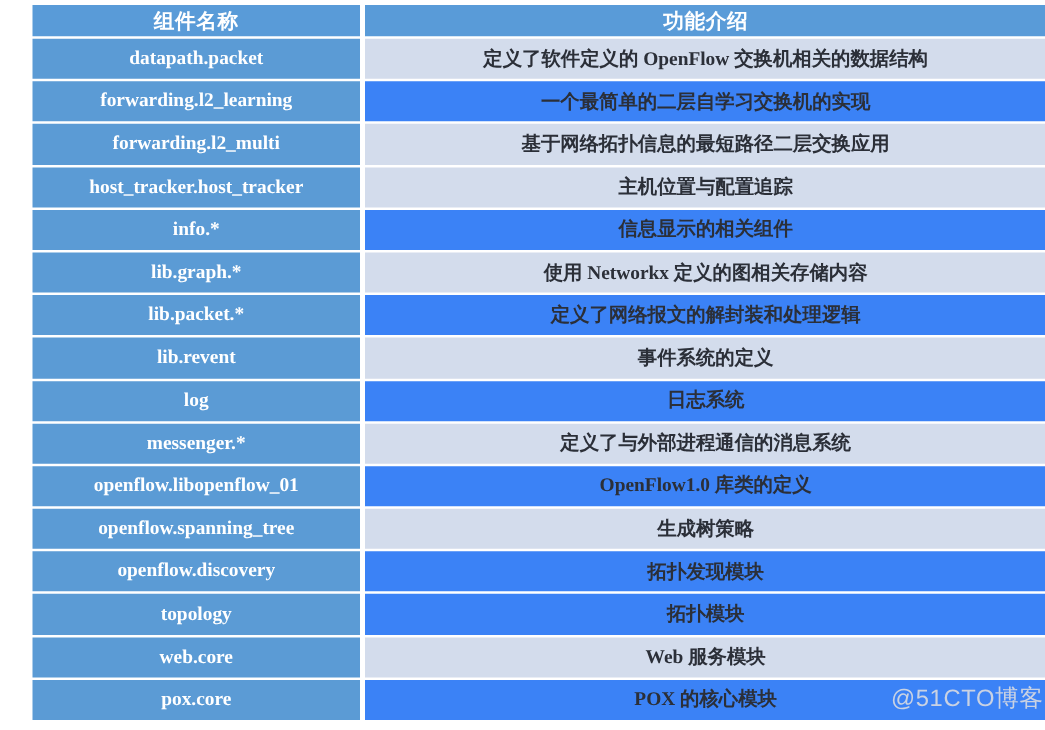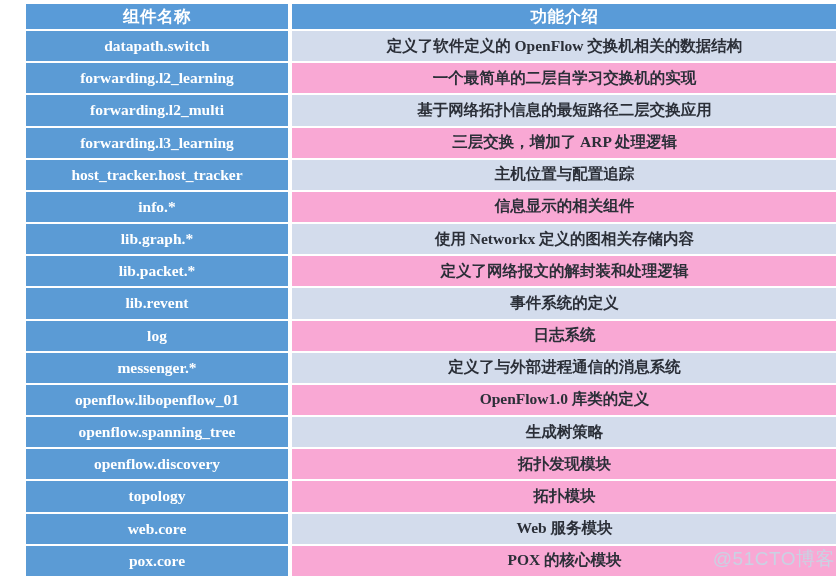--- a/index.html
+++ b/index.html
@@ -61,21 +61,21 @@
     white-space: nowrap;
   }
 
   td.cell-desc {
     color: #2b2f38;
     font-size: 15.5px;
     font-weight: bold;
   }
 
   tbody tr.row-even td.cell-desc { background: #d3dcec; }
-  tbody tr.row-odd  td.cell-desc { background: #f9a8d4; }
+  tbody tr.row-odd  td.cell-desc { background: #3b82f6; }
 
   #watermark {
     position: absolute;
     right: 14px;
     bottom: 12px;
     font-family: "Liberation Sans", "DejaVu Sans", sans-serif;
     font-size: 19px;
     color: #c9d2e3;
     letter-spacing: 0.5px;
     pointer-events: none;
@@ -92,34 +92,30 @@
       <col class="col-desc">
     </colgroup>
     <thead>
       <tr>
         <th>组件名称</th>
         <th>功能介绍</th>
       </tr>
     </thead>
     <tbody id="table-body">
         <tr class="row-even">
-          <td class="cell-name">datapath.switch</td>
+          <td class="cell-name">datapath.packet</td>
           <td class="cell-desc">定义了软件定义的 OpenFlow 交换机相关的数据结构</td>
         </tr>
         <tr class="row-odd">
           <td class="cell-name">forwarding.l2_learning</td>
           <td class="cell-desc">一个最简单的二层自学习交换机的实现</td>
         </tr>
         <tr class="row-even">
           <td class="cell-name">forwarding.l2_multi</td>
           <td class="cell-desc">基于网络拓扑信息的最短路径二层交换应用</td>
-        </tr>
-        <tr class="row-odd">
-          <td class="cell-name">forwarding.l3_learning</td>
-          <td class="cell-desc">三层交换，增加了 ARP 处理逻辑</td>
         </tr>
         <tr class="row-even">
           <td class="cell-name">host_tracker.host_tracker</td>
           <td class="cell-desc">主机位置与配置追踪</td>
         </tr>
         <tr class="row-odd">
           <td class="cell-name">info.*</td>
           <td class="cell-desc">信息显示的相关组件</td>
         </tr>
         <tr class="row-even">

